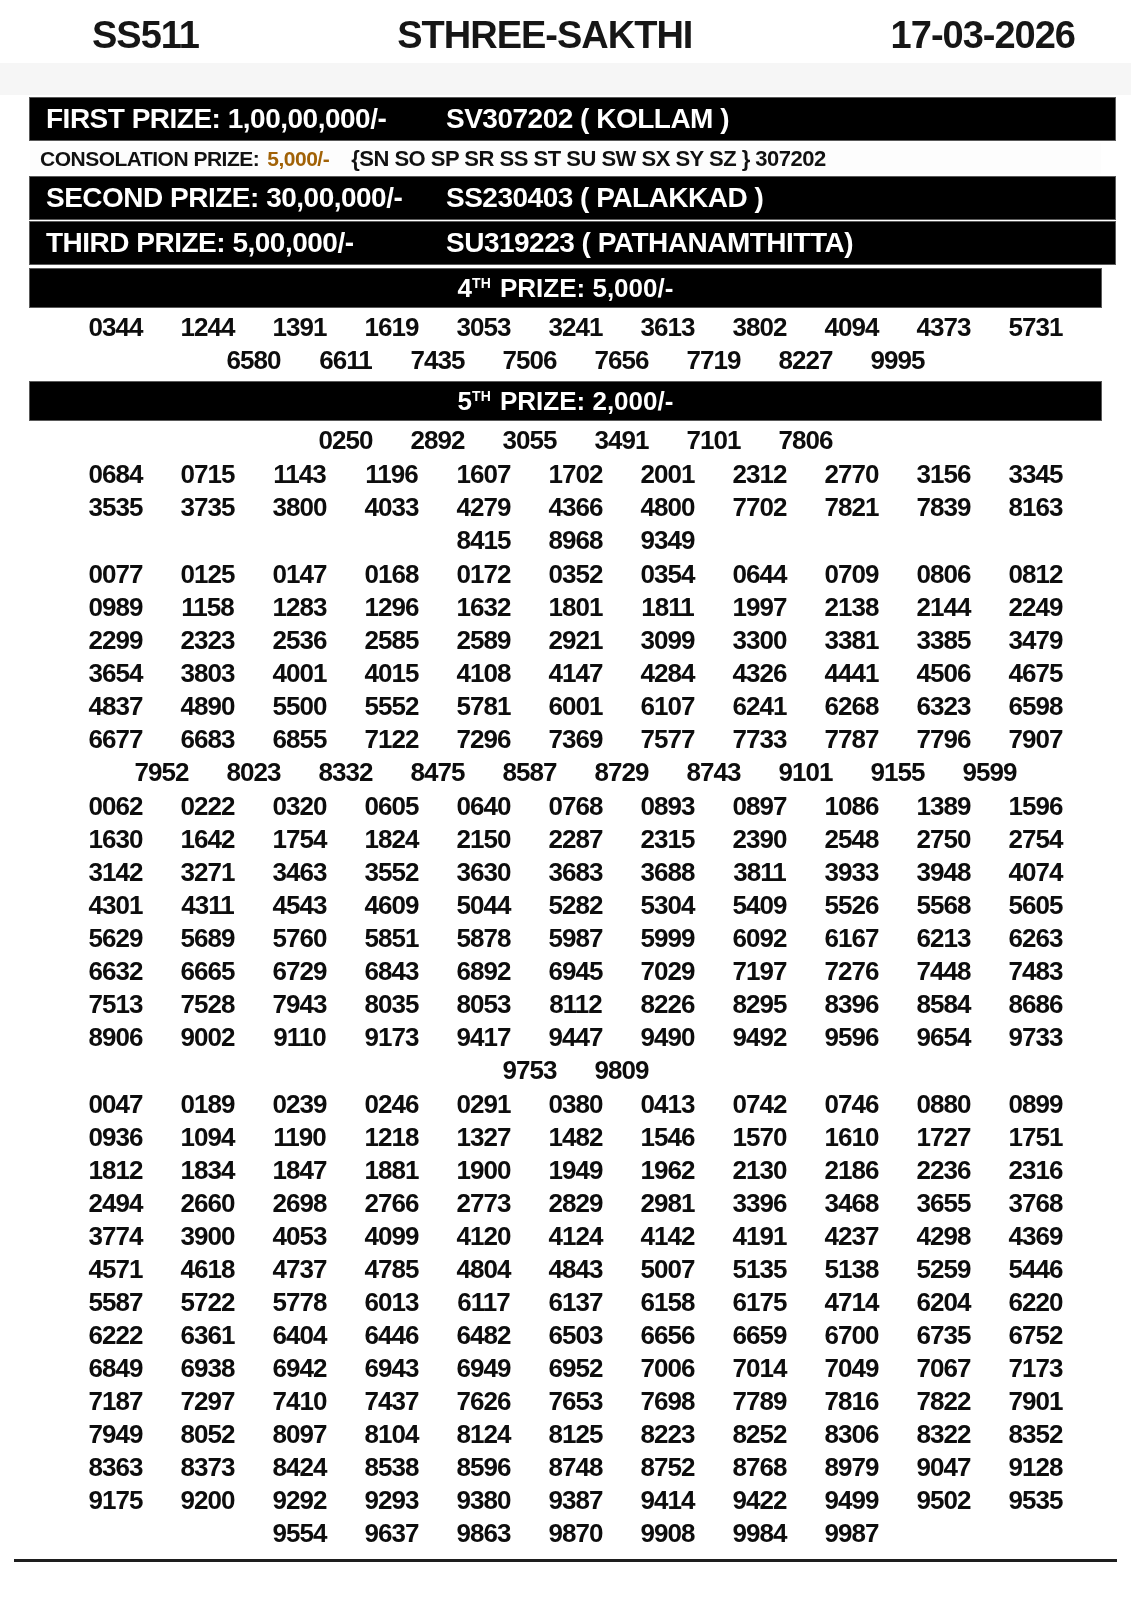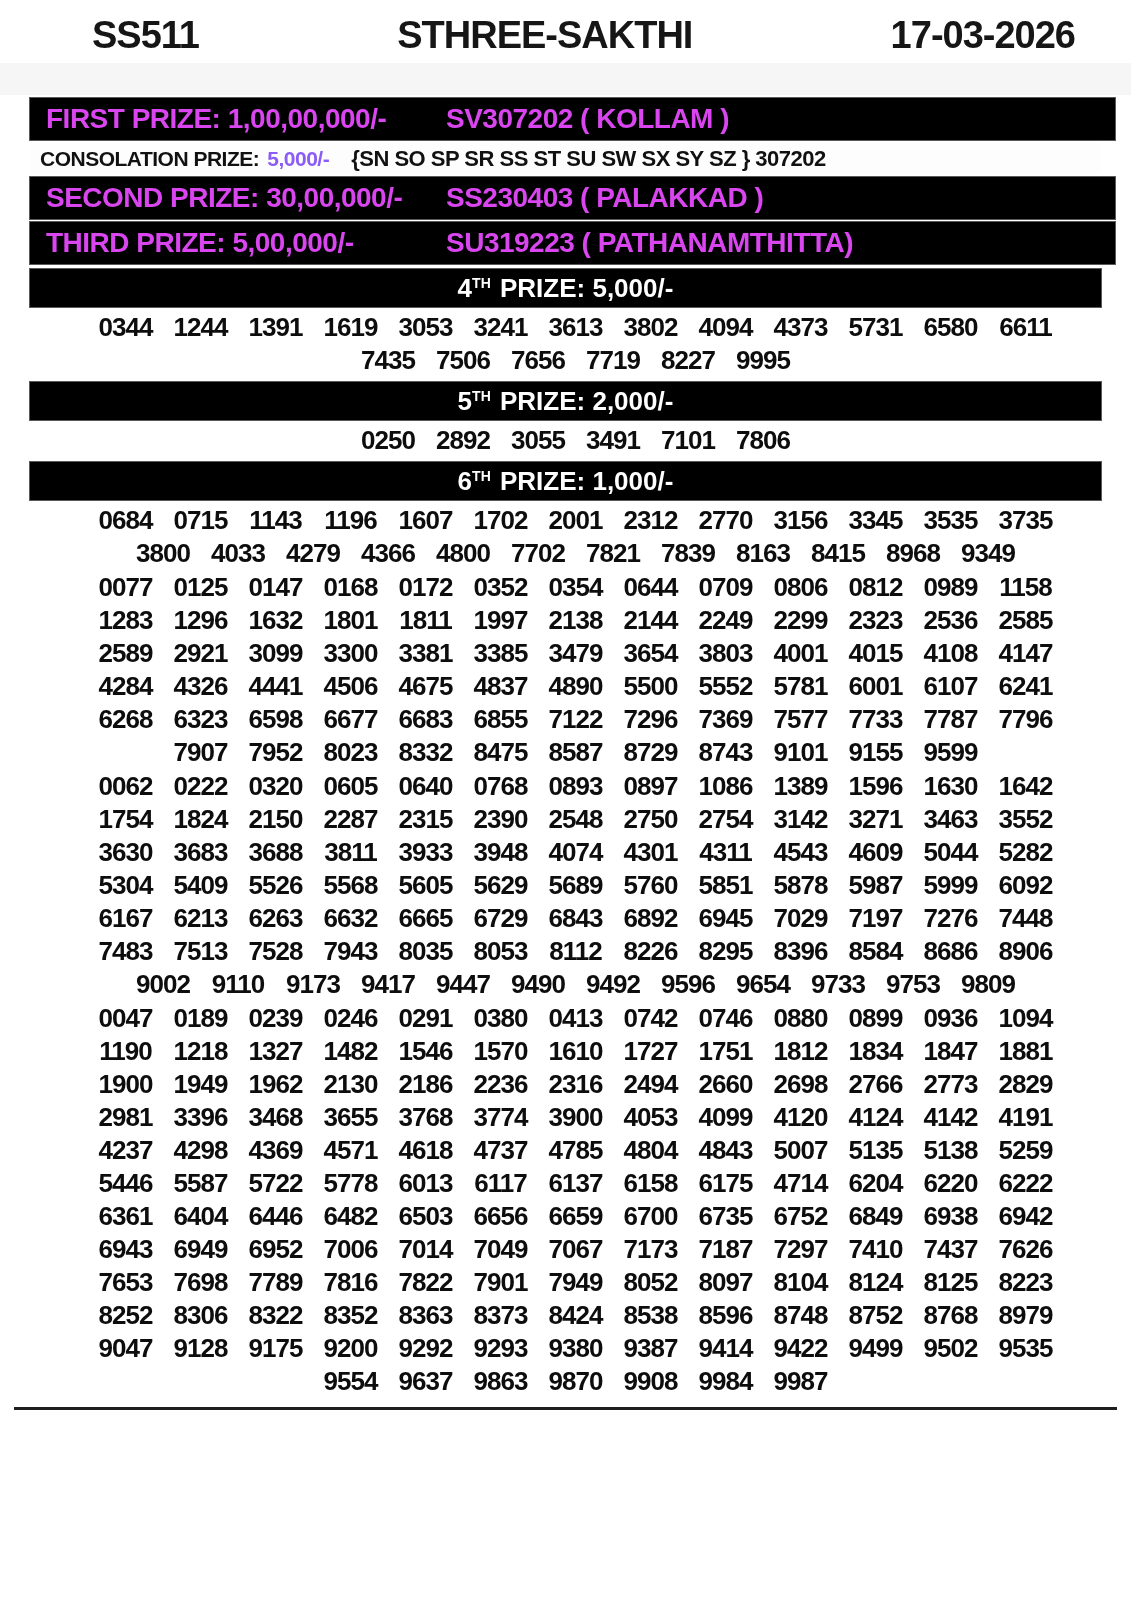--- a/index.html
+++ b/index.html
@@ -26,21 +26,21 @@
     color: #161616;
   }
   .gray-band {
     height: 32px;
     background: #f6f6f6;
     margin-top: 2px;
   }
   
   .prize-bar {
     background: #000;
-    color: #d946ef;
+    color: #ffffff;
     margin: 3px 16px 0 30px;
     height: 42px;
     display: flex;
     align-items: center;
     font-weight: bold;
     font-size: 28px;
     letter-spacing: -0.5px;
     box-shadow: 0 0 0 1px #5a5a5a;
   }
   .prize-bar .p-label {
@@ -90,21 +90,21 @@
   .section-bar sup {
     font-size: 14px;
     line-height: 0;
     vertical-align: 9px;
     margin-right: 2px;
   }
   .numbers {
     display: flex;
     flex-wrap: wrap;
     justify-content: center;
-    column-gap: 15px;
+    column-gap: 32px;
     padding: 1px 54px 0 74px;
     font-weight: bold;
     font-size: 26px;
     line-height: 33px;
     letter-spacing: -1px;
     color: #0d0d0d;
   }
   .num {
     width: 60px;
     text-align: center;
@@ -128,21 +128,21 @@
 
 <div class="gray-band"></div>
 
 <div class="prize-bar">
   <span class="p-label">FIRST PRIZE: 1,00,00,000/-</span>
   <span class="p-winner">SV307202 ( KOLLAM )</span>
 </div>
 
 <div class="consolation">
   <span class="c-label">CONSOLATION PRIZE:</span>
-  <span class="c-amount" style="color: #8b5cf6;">5,000/-</span>
+  <span class="c-amount" style="color: #a16207;">5,000/-</span>
   <span class="c-series">{SN SO SP SR SS ST SU SW SX SY SZ } 307202</span>
 </div>
 
 <div class="prize-bar">
   <span class="p-label">SECOND PRIZE: 30,00,000/-</span>
   <span class="p-winner">SS230403 ( PALAKKAD )</span>
 </div>
 
 <div class="prize-bar">
   <span class="p-label">THIRD PRIZE: 5,00,000/-</span>
@@ -185,23 +185,20 @@
         <span class="num">0250</span>
         <span class="num">2892</span>
         <span class="num">3055</span>
         <span class="num">3491</span>
         <span class="num">7101</span>
         <span class="num">7806</span>
       </div>
   </section>
 
   <section>
-    <div class="section-bar">
-      <span><span>6</span><sup>TH</sup><span> PRIZE: 1,000/-</span></span>
-    </div>
     <div class="numbers">
         <span class="num">0684</span>
         <span class="num">0715</span>
         <span class="num">1143</span>
         <span class="num">1196</span>
         <span class="num">1607</span>
         <span class="num">1702</span>
         <span class="num">2001</span>
         <span class="num">2312</span>
         <span class="num">2770</span>

